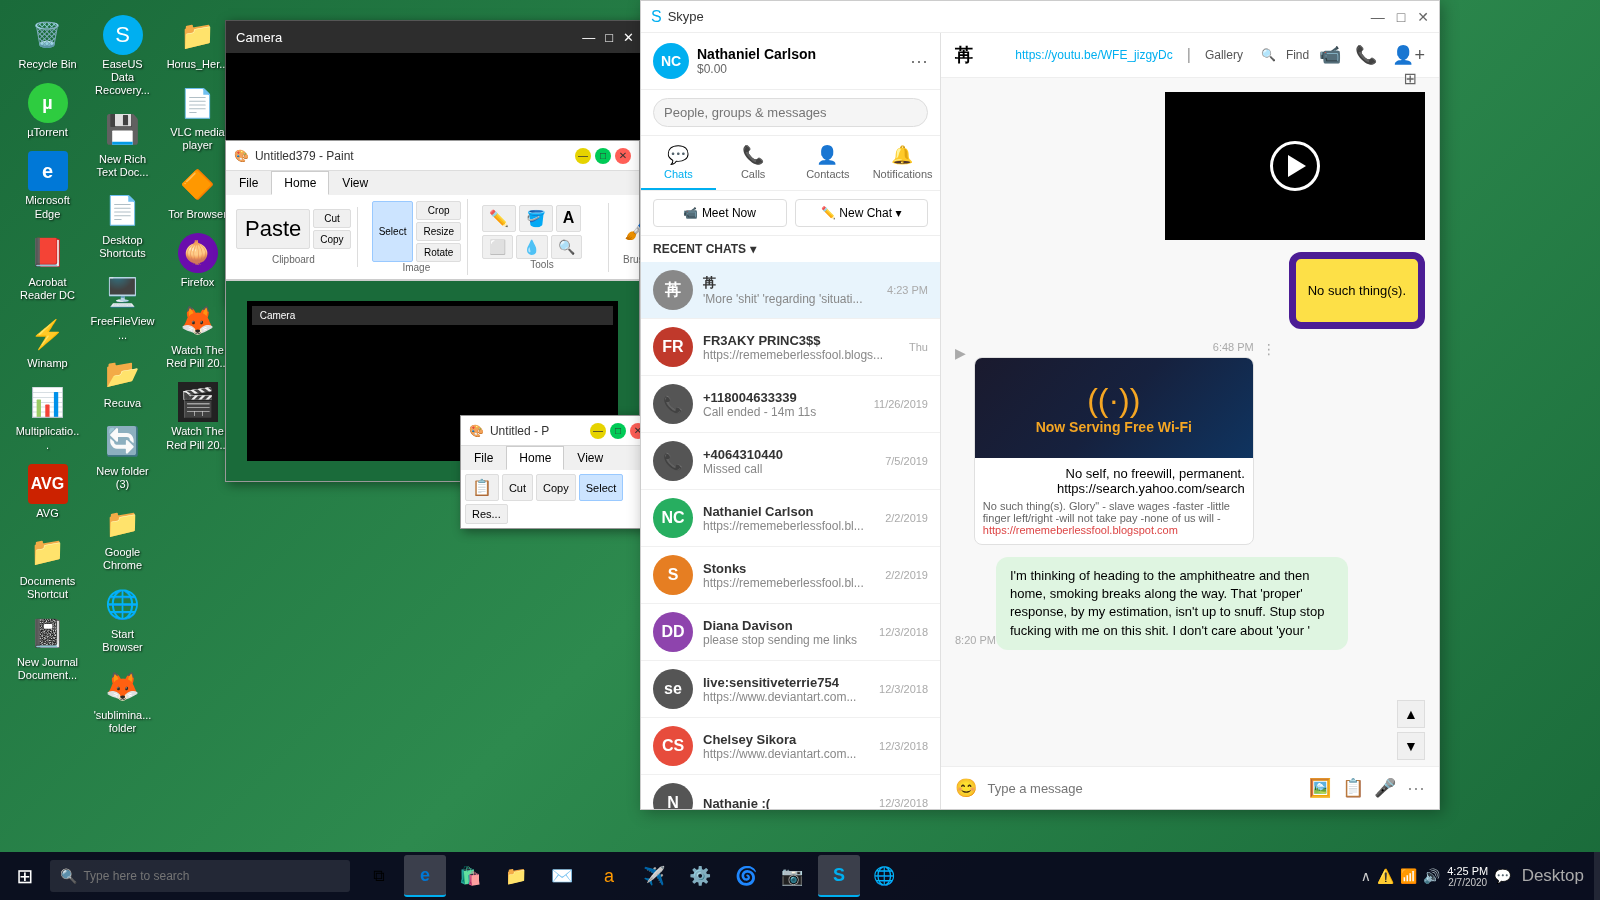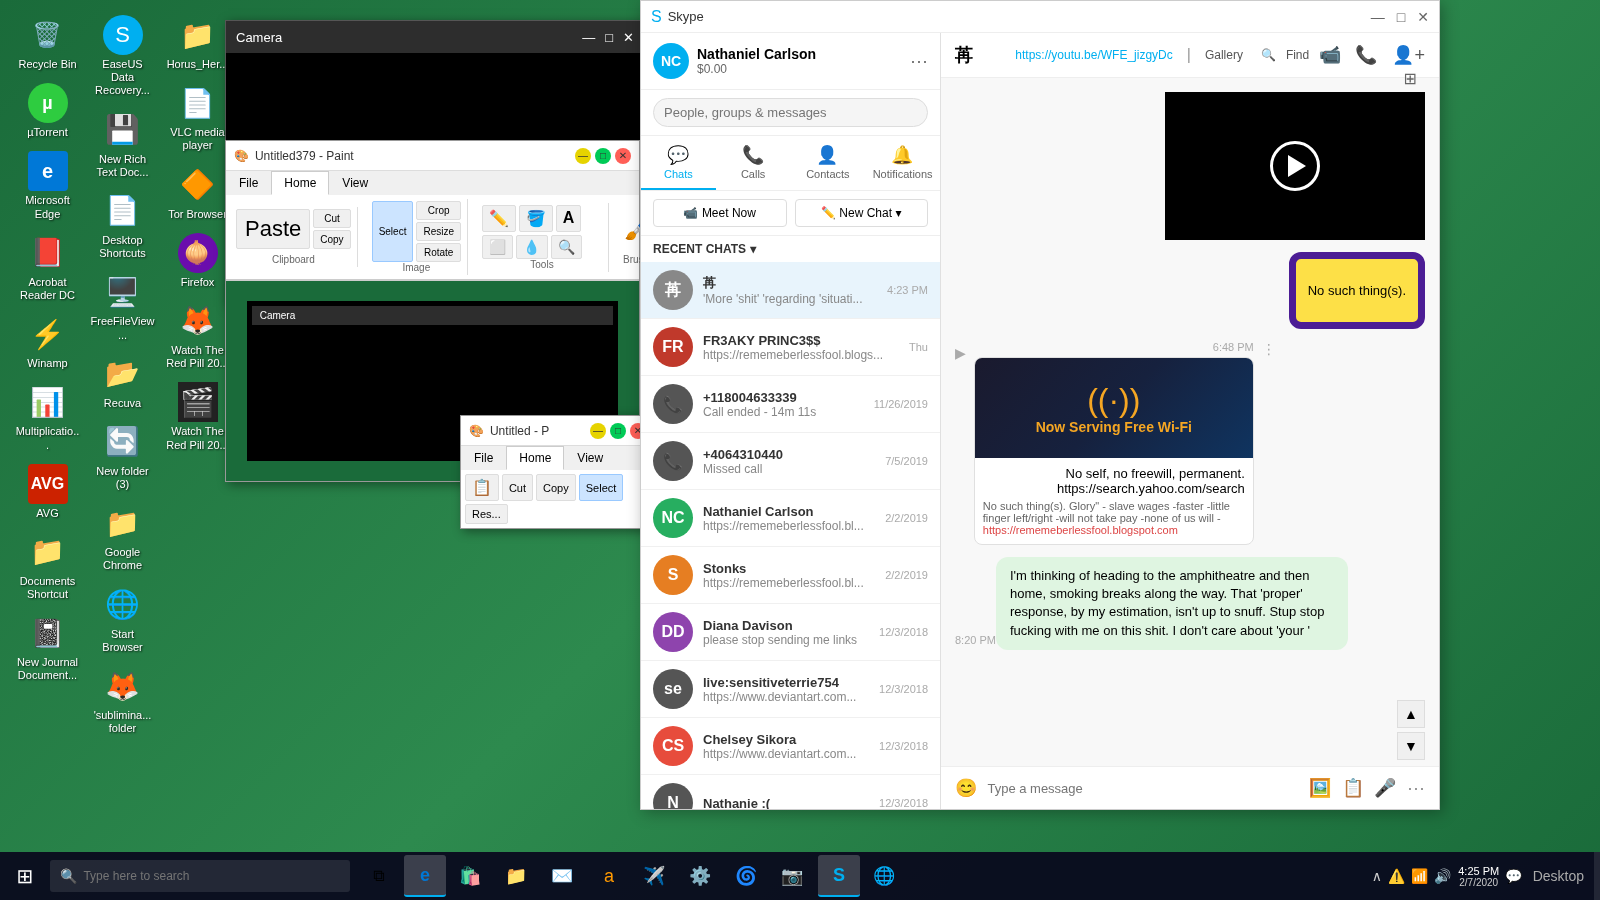--- a/index.html
+++ b/index.html
@@ -1011,17 +1011,17 @@
     <div class="taskbar-tray">
       <span class="tray-icon">∧</span>
       <span class="tray-icon" style="color:#f00;">⚠️</span>
       <span class="tray-icon">📶</span>
       <span class="tray-icon">🔊</span>
       <div style="text-align:center;cursor:pointer;">
         <div class="tray-time">4:25 PM</div>
         <div class="tray-date">2/7/2020</div>
       </div>
       <span class="tray-icon">💬</span>
-      <span style="font-size:14px;color:#aaa;margin-left:4px;">Desktop</span>
+      <span style="font-size:17px;color:#aaa;margin-left:4px;">Desktop</span>
     </div>
     <div class="desktop-btn"></div>
   </div>
 </div>
 
 </body></html>

